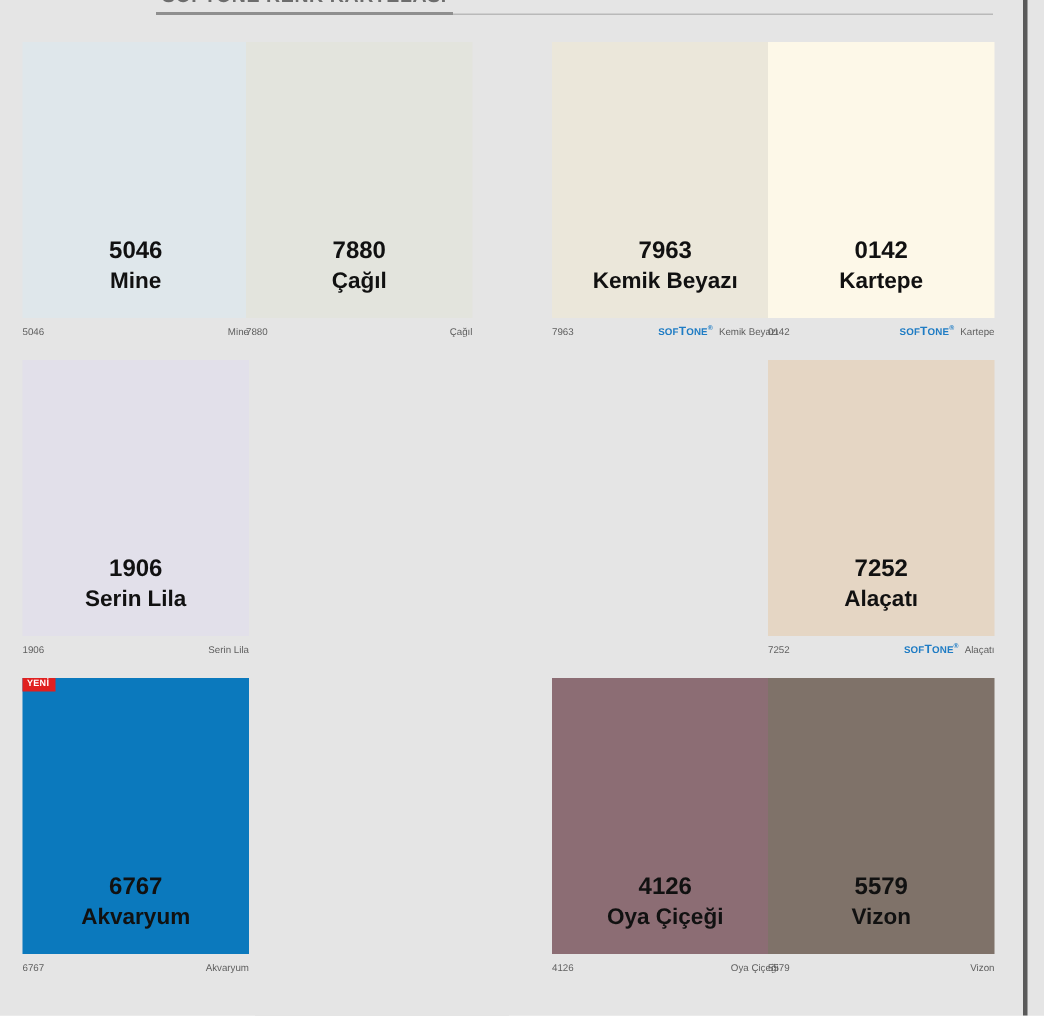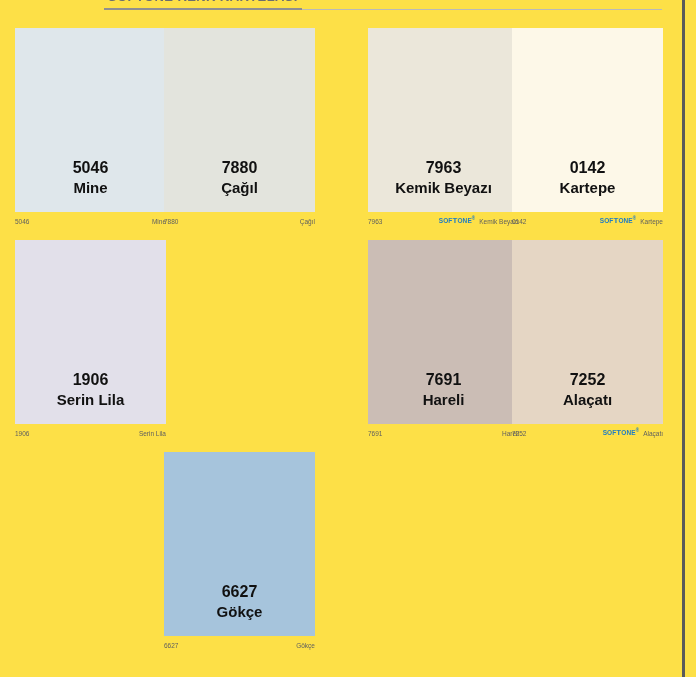--- a/index.html
+++ b/index.html
@@ -13,21 +13,21 @@
     background: #fdfdfc;
     font-family: "Liberation Sans", sans-serif;
     overflow: hidden;
     position: relative;
   }
 
   
   #page {
     position: absolute;
     inset: 0;
-    background: #fde047;
+    background: #e5e5e5;
   }
   #right-rule {
     position: absolute;
     top: 0;
     left: 682px;
     width: 3px;
     height: 677px;
     background: #5a5a5a;
   }
 
@@ -241,59 +241,73 @@
               <span class="chip-code">1906</span>
               <span class="chip-name">Serin Lila</span>
             </div>
           </div>
           <div class="foot">
             <span class="foot-code">1906</span>
             <span class="foot-spacer"></span>
             <span class="foot-name">Serin Lila</span>
           </div>
         </div>
-        <div class="cell c2">
-          <div class="chip dark" style="background: rgb(203, 189, 181);">
-            <div class="chip-text">
-              <span class="chip-code">7691</span>
-              <span class="chip-name">Hareli</span>
-            </div>
-          </div>
-          <div class="foot">
-            <span class="foot-code">7691</span>
-            <span class="foot-spacer"></span>
-            <span class="foot-name">Hareli</span>
-          </div>
-        </div>
         <div class="cell c3">
           <div class="chip dark" style="background: rgb(229, 214, 196);">
             <div class="chip-text">
               <span class="chip-code">7252</span>
               <span class="chip-name">Alaçatı</span>
             </div>
           </div>
           <div class="foot">
             <span class="foot-code">7252</span>
             <span class="foot-spacer"></span>
             <span class="foot-logo"><span>SOF</span><span class="t">T</span><span>ONE</span><span class="reg">®</span></span>
             <span class="foot-name">Alaçatı</span>
           </div>
         </div>
       </div>
       <div class="row">
-        <div class="cell c1">
-          <div class="chip dark" style="background: rgb(166, 196, 220);">
-            <div class="chip-text">
-              <span class="chip-code">6627</span>
-              <span class="chip-name">Gökçe</span>
-            </div>
-          </div>
-          <div class="foot">
-            <span class="foot-code">6627</span>
-            <span class="foot-spacer"></span>
-            <span class="foot-name">Gökçe</span>
+        <div class="cell c0">
+          <div class="chip dark" style="background: rgb(11, 121, 189);">
+            <div class="new-flag">YENİ</div>
+            <div class="chip-text">
+              <span class="chip-code">6767</span>
+              <span class="chip-name">Akvaryum</span>
+            </div>
+          </div>
+          <div class="foot">
+            <span class="foot-code">6767</span>
+            <span class="foot-spacer"></span>
+            <span class="foot-name">Akvaryum</span>
+          </div>
+        </div>
+        <div class="cell c2">
+          <div class="chip dark" style="background: rgb(140, 109, 116);">
+            <div class="chip-text">
+              <span class="chip-code">4126</span>
+              <span class="chip-name">Oya Çiçeği</span>
+            </div>
+          </div>
+          <div class="foot">
+            <span class="foot-code">4126</span>
+            <span class="foot-spacer"></span>
+            <span class="foot-name">Oya Çiçeği</span>
+          </div>
+        </div>
+        <div class="cell c3">
+          <div class="chip dark" style="background: rgb(127, 114, 105);">
+            <div class="chip-text">
+              <span class="chip-code">5579</span>
+              <span class="chip-name">Vizon</span>
+            </div>
+          </div>
+          <div class="foot">
+            <span class="foot-code">5579</span>
+            <span class="foot-spacer"></span>
+            <span class="foot-name">Vizon</span>
           </div>
         </div>
       </div>
     </div>
 
   <div id="right-rule"></div>
 </div>
 
 </body></html>

